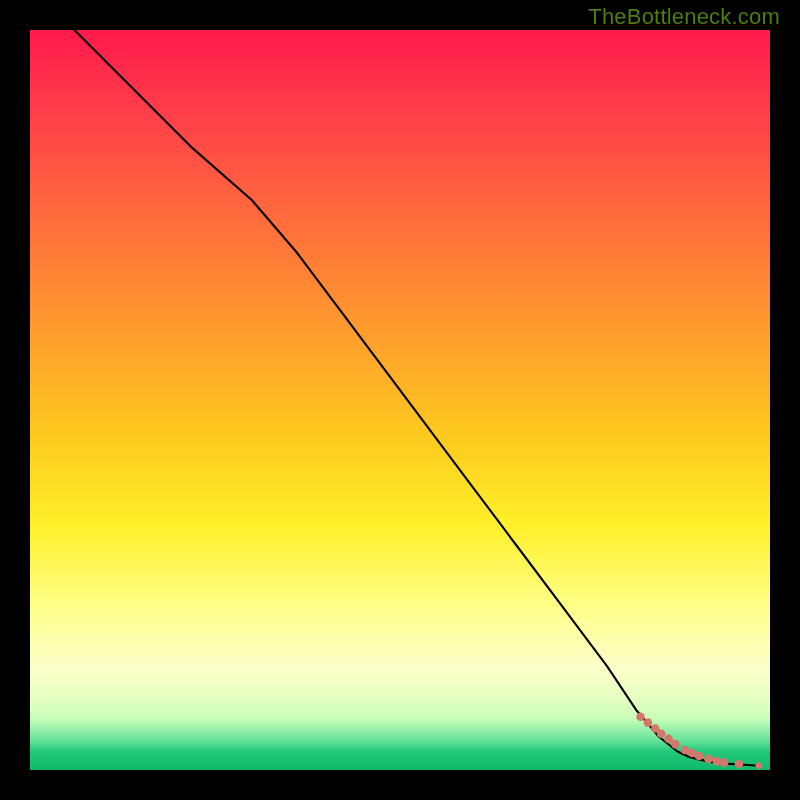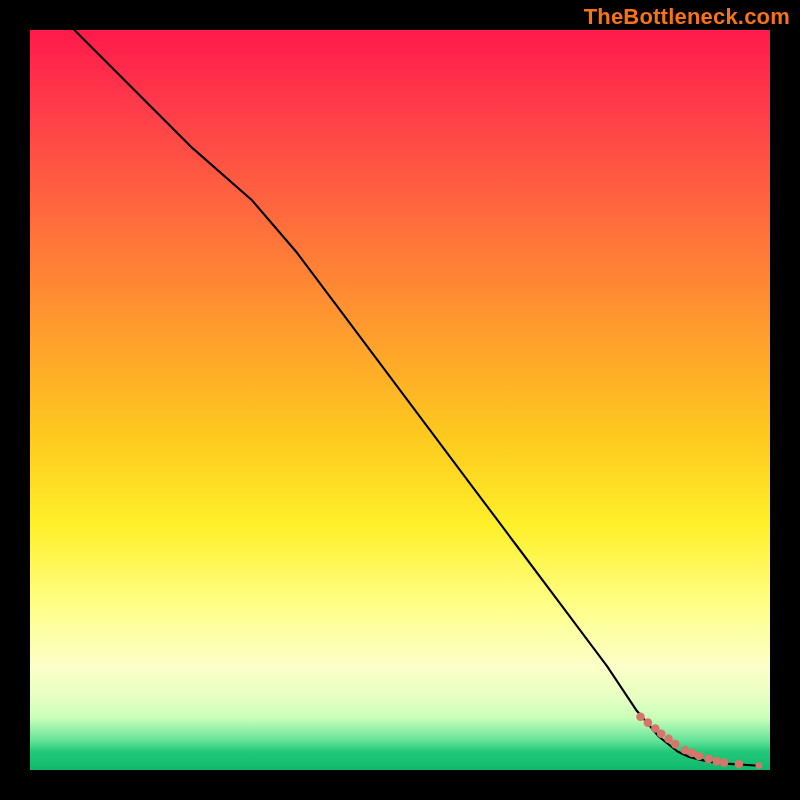--- a/index.html
+++ b/index.html
@@ -42,24 +42,24 @@
       #e8ffc2 90%,
       #c8ffb8 93%,
       #66e29a 96%,
       #23c979 97.5%,
       #0fb86b 100%
     );
   }
   .watermark {
     position: absolute;
     top: 4px;
-    right: 10px;
-    color: #f97316;
+    right: 20px;
+    color: #4d7c0f;
     font-size: 22px;
-    font-weight: 700;
+    font-weight: 400;
     letter-spacing: 0.2px;
     user-select: none;
   }
   svg.overlay {
     position: absolute;
     inset: 0;
     width: 740px;
     height: 740px;
   }
 </style>

